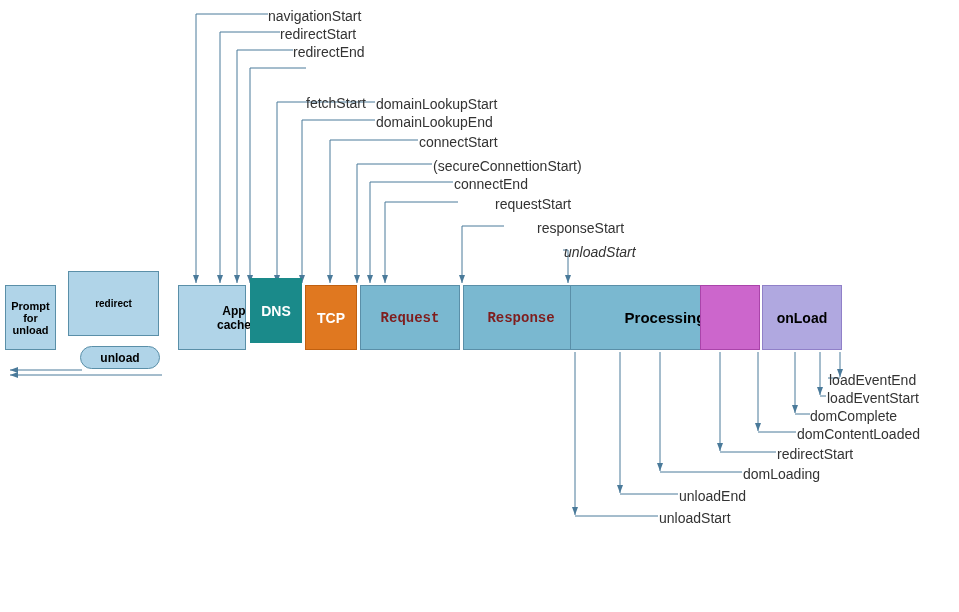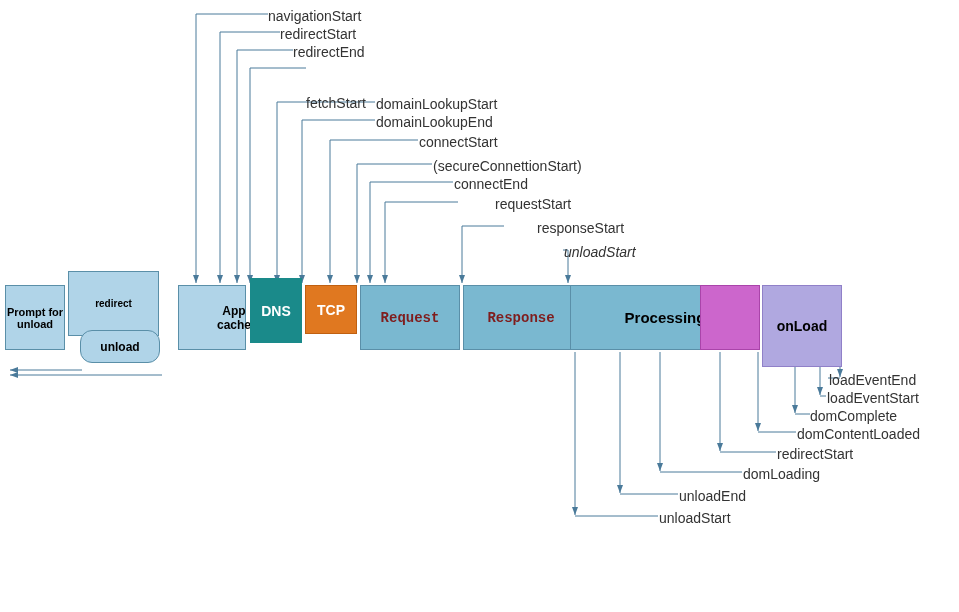--- a/index.html
+++ b/index.html
@@ -122,63 +122,63 @@
   <line x1="620" y1="494" x2="678" y2="494" stroke="#4a7a9a" stroke-width="1"></line>
 
   <line x1="575" y1="352" x2="575" y2="515" stroke="#4a7a9a" stroke-width="1" marker-end="url(#arrowhead)"></line>
   <line x1="575" y1="516" x2="658" y2="516" stroke="#4a7a9a" stroke-width="1"></line>
 
   <line x1="82" y1="370" x2="10" y2="370" stroke="#4a7a9a" stroke-width="1" marker-end="url(#arrowhead)"></line>
   <line x1="162" y1="375" x2="10" y2="375" stroke="#4a7a9a" stroke-width="1" marker-end="url(#arrowhead)"></line>
 
 </svg>
 
-<div class="box box-light-blue" style="left:5px; top:285px; width:60px; height:65px; font-size:11px;">
+<div class="box box-light-blue" style="left:5px; top:285px; width:51px; height:65px; font-size:11px;">
   <span>Prompt
 for
 unload</span>
 </div>
 
 <div class="box box-light-blue" style="left:68px; top:271px; width:91px; height:65px; font-size:10px;">
   <span>redirect</span>
 </div>
 
-<div class="box box-light-blue" style="left:80px; top:330px; width:80px; height:33px; font-size:12px;border-radius:12px;">
+<div class="box box-light-blue" style="left:80px; top:346px; width:80px; height:23px; font-size:12px;border-radius:12px;">
   <span>unload</span>
 </div>
 
 <div class="box box-light-blue" style="left:178px; top:285px; width:68px; height:65px; font-size:12px;padding-left:44px;">
   <span>App
 cache</span>
 </div>
 
 <div class="box box-teal" style="left:250px; top:278px; width:52px; height:65px; font-size:14px; border-color:#1a8a8a;">
   <span>DNS</span>
 </div>
 
-<div class="box box-orange" style="left:305px; top:285px; width:52px; height:49px; font-size:14px; border-color:#c06010;">
+<div class="box box-orange" style="left:305px; top:285px; width:52px; height:65px; font-size:14px; border-color:#c06010;">
   <span>TCP</span>
 </div>
 
 <div class="box box-medium-blue" style="left:360px; top:285px; width:100px; height:65px; font-size:14px;">
   <span>Request</span>
 </div>
 
 <div class="box box-medium-blue" style="left:463px; top:285px; width:116px; height:65px; font-size:14px;">
   <span>Response</span>
 </div>
 
 <div class="box" style="left:570px; top:285px; width:190px; height:65px; font-size:15px; font-weight:bold; background:#7ab8d0; border-color:#5a8fa8; position:absolute;">
   <span>Processing</span>
 </div>
 
 <div style="position:absolute; left:700px; top:285px; width:60px; height:65px; background:#cc66cc; border:1.5px solid #aa44aa;">
 </div>
 
-<div class="box box-onload" style="left:762px; top:285px; width:80px; height:82px; font-size:14px; border-color:#9080c8;">
+<div class="box box-onload" style="left:762px; top:285px; width:80px; height:65px; font-size:14px; border-color:#9080c8;">
   <span>onLoad</span>
 </div>
 
 <div class="label" style="left:268px; top:8px;">navigationStart</div>
 <div class="label" style="left:280px; top:26px;">redirectStart</div>
 <div class="label" style="left:293px; top:44px;">redirectEnd</div>
 <div class="label" style="left:306px; top:62px;margin-top:33px;">fetchStart</div>
 <div class="label" style="left:376px; top:96px;">domainLookupStart</div>
 <div class="label" style="left:376px; top:114px;">domainLookupEnd</div>
 <div class="label" style="left:419px; top:134px;">connectStart</div>

